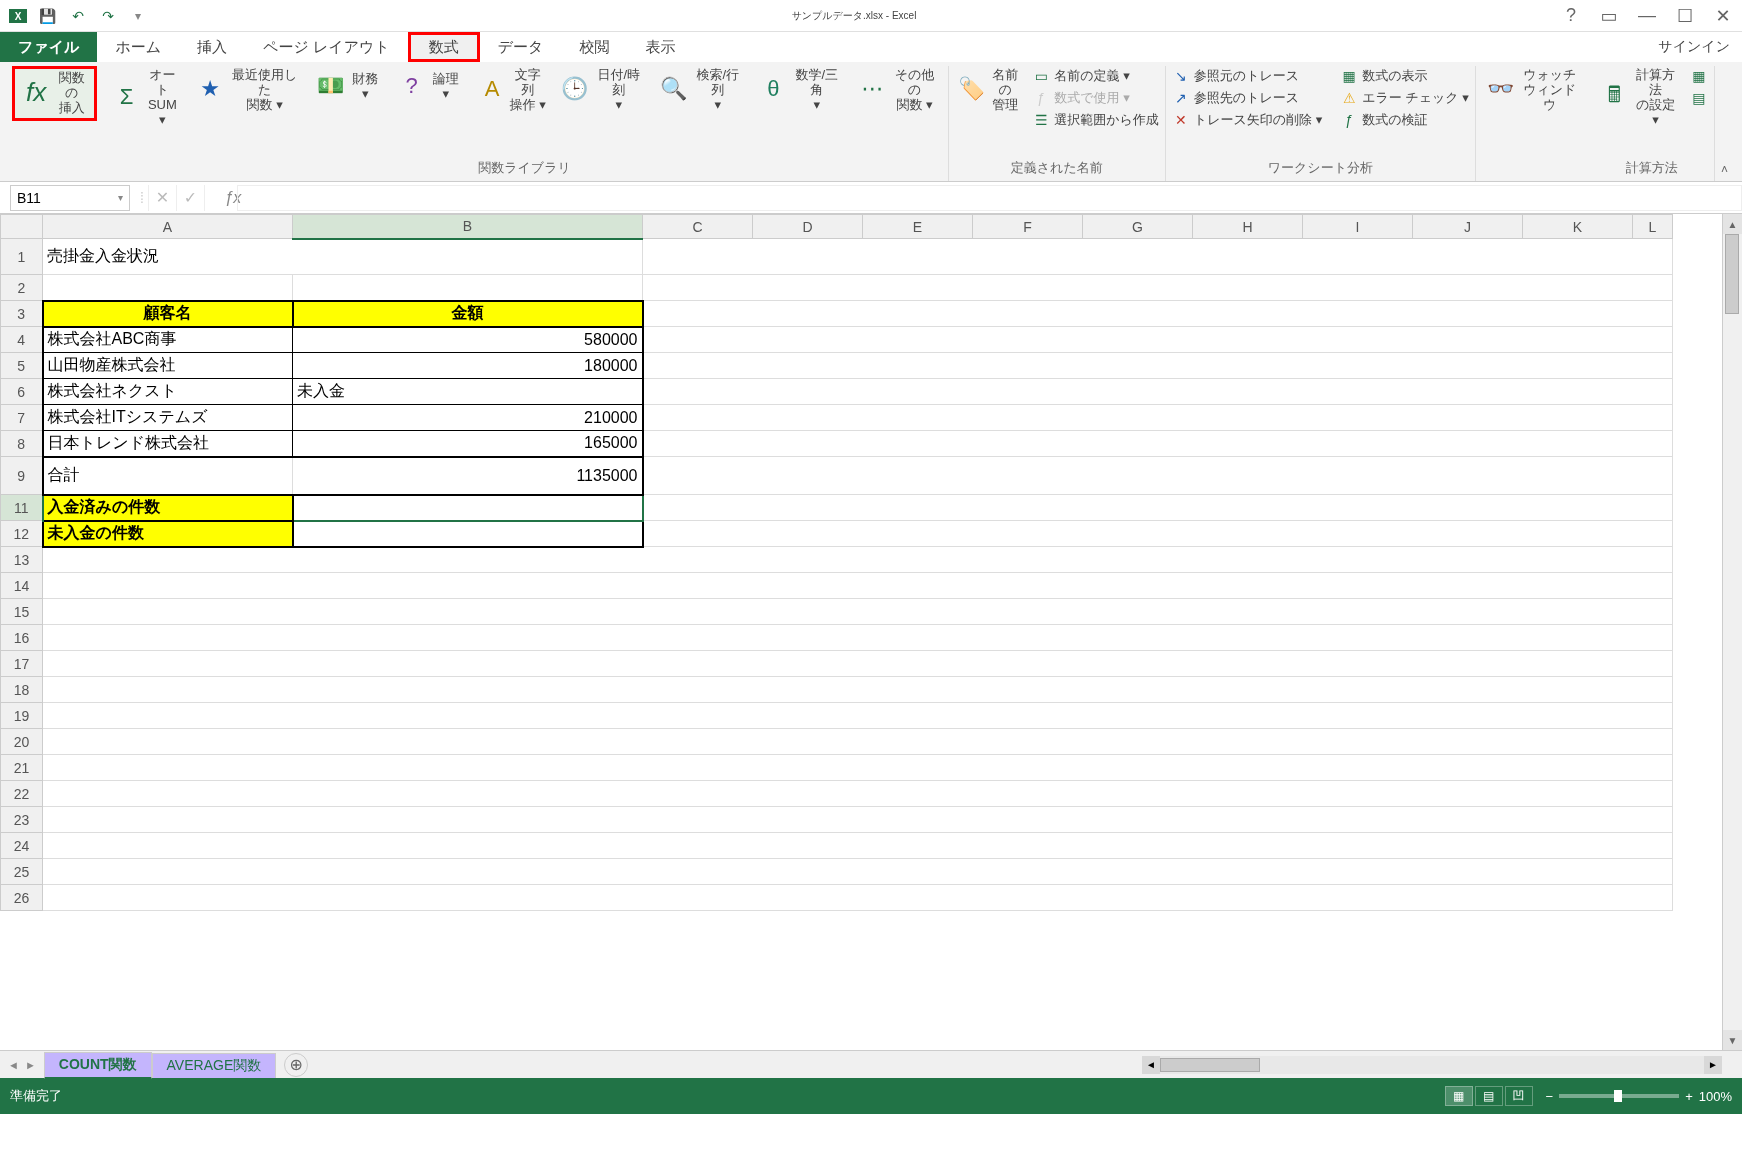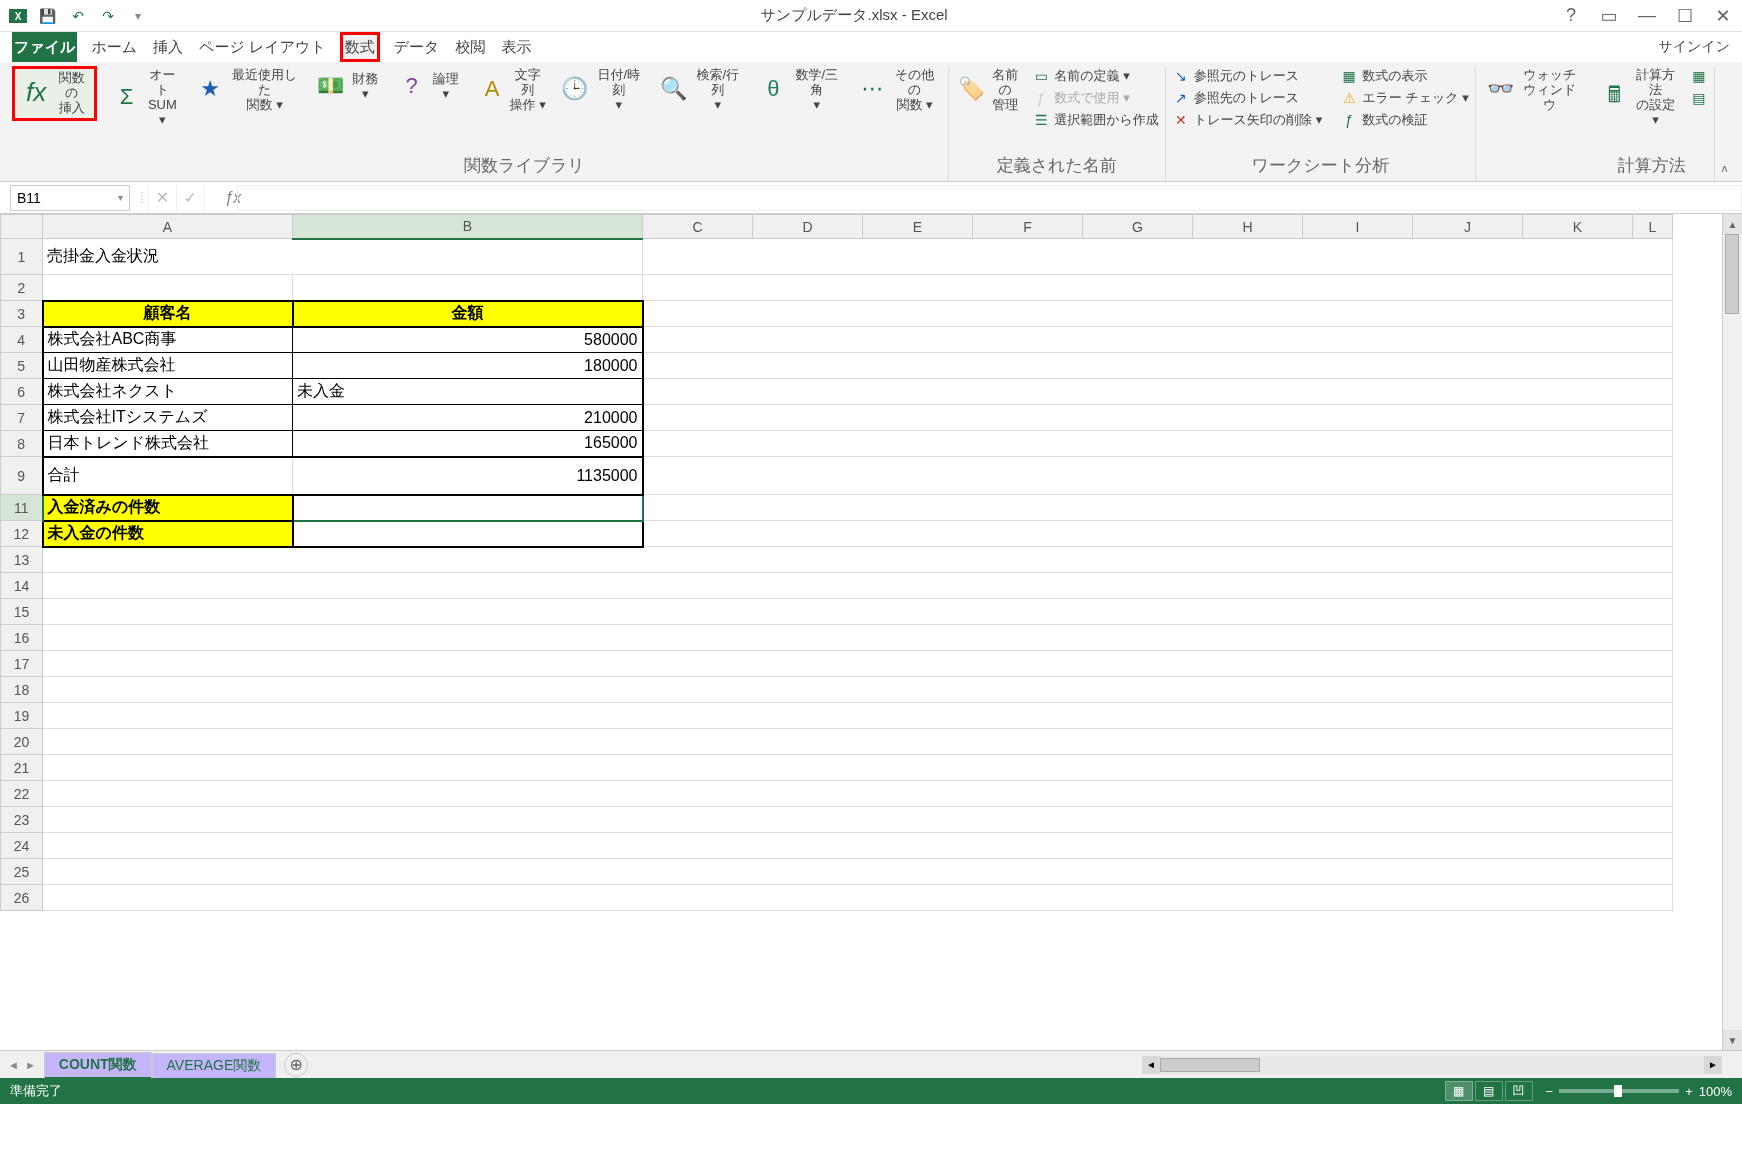--- a/index.html
+++ b/index.html
@@ -2,36 +2,36 @@
 <html><head>
 <meta charset="utf-8">
 <style>
 * { box-sizing: border-box; margin: 0; padding: 0; font-family: "Meiryo UI", "Yu Gothic UI", sans-serif; }
 body { background: #fff; overflow: hidden; width: 1742px; height: 1176px; font-size: 14px; }
 
 
 .titlebar { height: 32px; background: #fff; display: flex; align-items: center; padding: 0 4px; border-bottom: 1px solid #e0e0e0; }
 .titlebar .qat { display: flex; align-items: center; gap: 2px; }
 .titlebar .qat .ico { width: 28px; height: 28px; display: flex; align-items: center; justify-content: center; color: #217346; }
-.titlebar .title { flex: 1; text-align: center; font-size: 15px; color: #444; }
+.titlebar .title { flex: 1; text-align: center; font-size: 10px; color: #444; }
 .titlebar .wincontrols { display: flex; gap: 8px; align-items: center; }
 .titlebar .wincontrols .wbtn { width: 30px; height: 28px; display: flex; align-items: center; justify-content: center; color: #666; font-size: 18px; }
 
 
 .tabs { height: 30px; display: flex; align-items: stretch; background: #fff; }
-.tab { padding: 0 2px; display: flex; align-items: center; font-size: 15px; color: #444; cursor: pointer; margin-left: 12px; }
+.tab { padding: 0 18px; display: flex; align-items: center; font-size: 15px; color: #444; cursor: pointer; }
 .tab.file { background: #217346; color: #fff; font-weight: bold; }
 .tab.active { border: 3px solid #ff0000; background: #f0f0f0; }
 .tabs .signin { margin-left: auto; padding-right: 12px; color: #444; font-size: 14px; display:flex; align-items:center; }
 
 
 .ribbon { height: 120px; background: #f3f3f3; border-bottom: 1px solid #ccc; display: flex; padding: 4px 8px 0 8px; }
 .rgroup { display: flex; flex-direction: column; align-items: center; padding: 0 4px; border-right: 1px solid #ddd; }
 .rgroup .controls { flex: 1; display: flex; align-items: flex-start; gap: 4px; }
-.rgroup .grouplabel { font-size: 17px; color: #666; padding: 2px 0 4px 0; }
+.rgroup .grouplabel { font-size: 13px; color: #666; padding: 2px 0 4px 0; }
 .rbutton { display: flex; flex-direction: row; align-items: center; justify-content: flex-start; padding: 2px 4px; min-width: 60px; cursor: pointer; }
 .rbutton .icon { width: 36px; height: 36px; display: flex; align-items: center; justify-content: center; font-size: 22px; color: #217346; margin-bottom: 2px; }
 .rbutton .lbl { font-size: 13px; color: #444; text-align: center; line-height: 1.15; white-space: pre-wrap; }
 .rbutton.hl { border: 3px solid #ff0000; background:#e8f0e8; }
 .rlist { display:flex; flex-direction:column; gap:2px; align-items:flex-start; }
 .rsmall { display:flex; align-items:center; gap:4px; font-size:13px; color:#444; cursor:pointer; padding:1px 2px; white-space:nowrap; }
 .rsmall .sicon { width:18px; height:18px; display:flex; align-items:center; justify-content:center; color:#217346; font-size:14px; }
 .rsmall.disabled { color:#aaa; }
 .rsmall.disabled .sicon { color:#ccc; }
 .collapse-arrow { align-self: flex-end; padding:4px 6px; font-size:12px; color:#666; cursor:pointer; }
@@ -71,21 +71,21 @@
 .sheetbar .nav span { font-size:11px; color:#888; padding:2px; }
 .sheetbar .sheettab { padding:3px 14px; background:#c4b5fd; border:1px solid #ccc; border-bottom:none; font-size:14px; color:#217346; cursor:pointer; position:relative; top:1px;}
 .sheetbar .sheettab.active { border-bottom:2px solid #217346; color:#217346; font-weight:bold;}
 .sheetbar .addsheet { width:24px; height:24px; display:flex; align-items:center; justify-content:center; color:#666; font-size:16px; border:1px solid #ccc; border-radius:50%; margin-left:8px; cursor:pointer;}
 .sheetbar .hscroll { margin-left:auto; width:580px; height:18px; background:#e8e8e8; display:flex; align-items:center; margin-right:20px;}
 .sheetbar .hscroll .harrow { width:18px; height:18px; background:#d8d8d8; display:flex; align-items:center; justify-content:center; font-size:10px;}
 .sheetbar .hscroll .htrack { flex:1; position:relative; height:14px;}
 .sheetbar .hscroll .hthumb { position:absolute; left:0; width:100px; height:14px; background:#ccc; border:1px solid #aaa;}
 
 
-.statusbar { height: 26px; background:#217346; color:#fff; display:flex; align-items:center; padding:0 10px; font-size:13px; }
+.statusbar { height: 36px; background:#217346; color:#fff; display:flex; align-items:center; padding:0 10px; font-size:13px; }
 .statusbar .left { flex:1; }
 .statusbar .viewbtn { width:28px; height:20px; display:flex; align-items:center; justify-content:center; border:1px solid rgba(255,255,255,0.3); margin:0 1px; font-size:12px;}
 .statusbar .viewbtn.active { background:rgba(255,255,255,0.2);}
 .statusbar .zoom { display:flex; align-items:center; gap:6px; margin-left:12px;}
 .statusbar .slider { width:120px; height:4px; background:rgba(255,255,255,0.4); position:relative;}
 .statusbar .slider .knob { position:absolute; left:55px; top:-4px; width:8px; height:12px; background:#fff;}
 </style>
 </head>
 <body>
 

